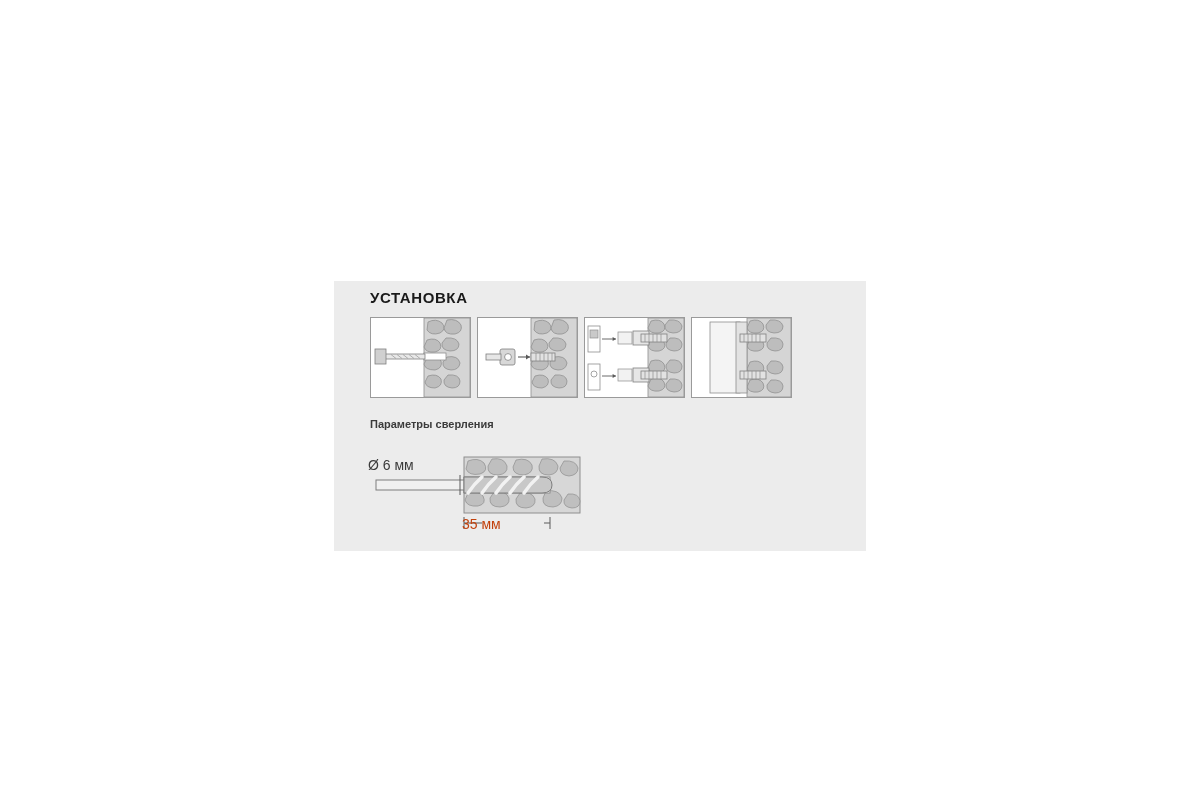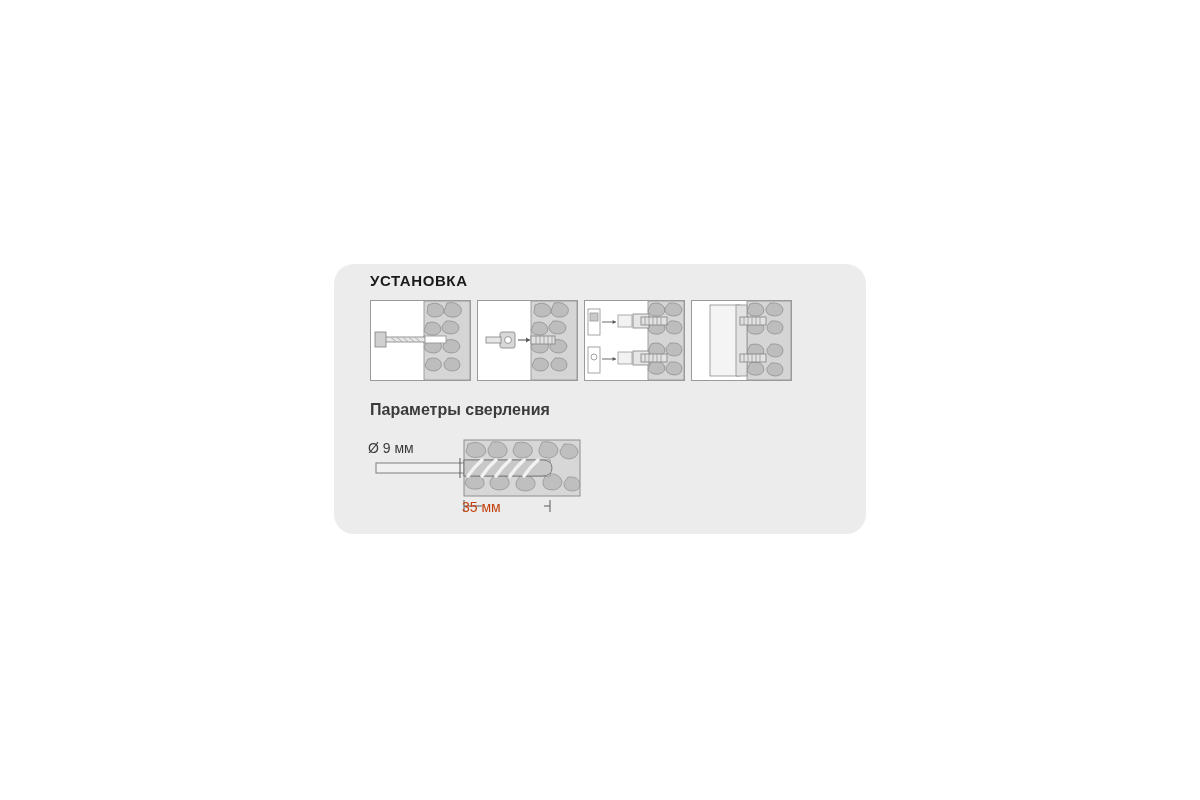--- a/index.html
+++ b/index.html
@@ -11,25 +11,24 @@
     width: 1200px;
     height: 800px;
     font-family: "Liberation Sans", sans-serif;
     position: relative;
     overflow: hidden;
   }
 
   .panel {
     position: absolute;
     left: 334px;
-    top: 264px;
+    top: 281px;
     width: 532px;
     height: 270px;
     background: #ececec;
-    border-radius: 20px;
   }
 
   .panel-title {
     position: absolute;
     left: 36px;
     top: 8px;
     font-size: 15px;
     font-weight: bold;
     color: #1a1a1a;
     letter-spacing: 0.6px;
@@ -51,21 +50,21 @@
     position: relative;
     overflow: hidden;
   }
 
   .step svg { display: block; }
 
   .section-title {
     position: absolute;
     left: 36px;
     top: 137px;
-    font-size: 16px;
+    font-size: 11px;
     font-weight: bold;
     color: #3b3b3b;
   }
 
   .drill-figure {
     position: absolute;
     left: 30px;
     top: 168px;
     width: 260px;
     height: 90px;
@@ -205,21 +204,21 @@
         <path d="M52 16 v8 M56 16 v8 M60 16 v8 M64 16 v8 M68 16 v8" stroke="#8e8e8e" stroke-width="0.7"></path>
         <rect x="48" y="53" width="26" height="8" fill="#e2e2e2" stroke="#7f7f7f" stroke-width="0.8"></rect>
         <path d="M52 53 v8 M56 53 v8 M60 53 v8 M64 53 v8 M68 53 v8" stroke="#8e8e8e" stroke-width="0.7"></path>
       </svg>
     </div>
 
   </div>
 
   <div class="section-title">Параметры сверления</div>
 
-  <div class="dim-dia">Ø 9 мм</div>
+  <div class="dim-dia">Ø 6 мм</div>
 
   <svg class="drill-figure" viewBox="0 0 260 90">
 
     <rect x="100" y="8" width="116" height="56" fill="#d7d7d7" stroke="#8e8e8e" stroke-width="1"></rect>
     <g fill="#bfbfbf" stroke="#8e8e8e" stroke-width="0.7">
       <path d="M104 12 q10-4 16 2 q5 8-4 11 q-11 2-14-5 z"></path>
       <path d="M128 10 q12-2 15 7 q1 8-9 9 q-11 0-10-9 z"></path>
       <path d="M152 11 q12-3 16 5 q2 8-8 10 q-11 0-11-8 z"></path>
       <path d="M178 10 q13-2 16 7 q0 8-9 9 q-11 0-10-9 z"></path>
       <path d="M200 12 q12-1 14 7 q0 7-9 8 q-9-1-9-8 z"></path>

